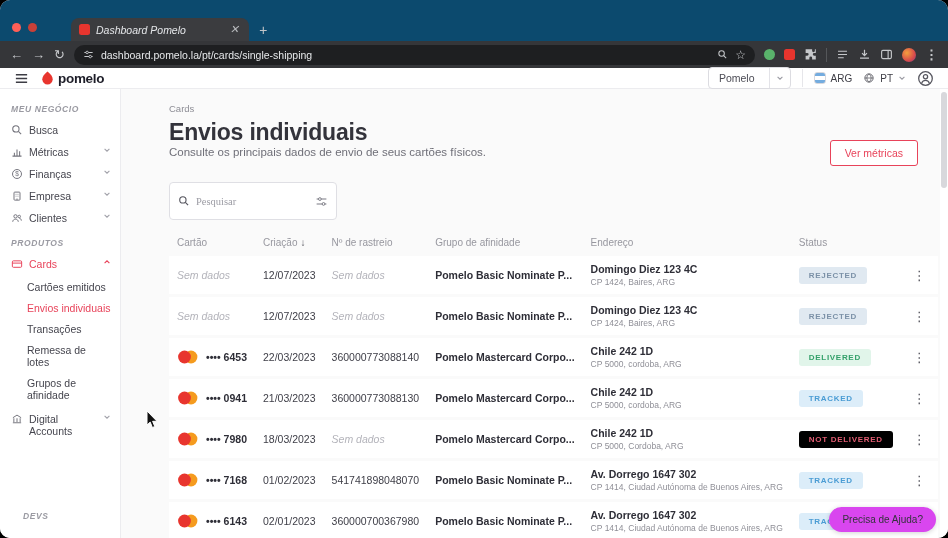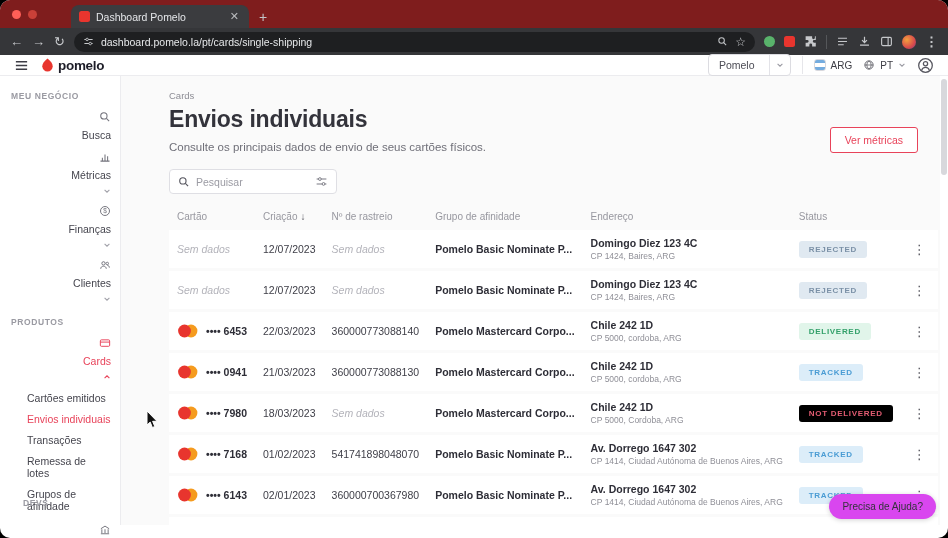--- a/index.html
+++ b/index.html
@@ -1,20 +1,20 @@
 <!DOCTYPE html>
 <html><head>
 <meta charset="utf-8">
 <style>
   * { box-sizing: border-box; margin: 0; padding: 0; }
   html,body { width:948px; height:538px; background:#000; font-family:"Liberation Sans", sans-serif; }
   .window { position:relative; width:948px; height:538px; border-radius:10px; overflow:hidden; background:#fff; }
 
   
-  .tabstrip { height:28px; background:#7f1d1d; display:flex; align-items:flex-end; }
+  .tabstrip { height:41px; background:#0c4a6e; display:flex; align-items:flex-end;font-style:italic; }
   .traffic { display:flex; gap:7px; align-items:center; height:28px; padding:0 12px 0 12px; }
   .dot { width:9px; height:9px; border-radius:50%; }
   .dot.r1 { background:#ff5f57; }
   .dot.r2 { background:#c94038; }
   .tab { height:23px; width:178px; background:#3b3c3f; border-radius:8px 8px 0 0; display:flex; align-items:center; gap:6px; padding:0 8px; color:#e4e6e9; font-size:10.5px; margin-left:22px; }
   .favicon { width:11px; height:11px; border-radius:2.5px; background:#e8352e; flex:none; display:inline-block; }
   .tab-title { flex:1; white-space:nowrap; overflow:hidden; }
   .tab-close { color:#b9bbbe; font-size:11px; padding:0 2px; }
   .newtab { color:#c3c5c8; font-size:14px; padding:0 12px 3px 10px; }
 
@@ -38,41 +38,41 @@
   .hd-div { width:1px; height:18px; background:#e6e6ea; }
   .hd-group { display:flex; align-items:center; gap:5px; font-size:10px; color:#3c3c44; }
   .flag-arg { width:12px; height:12px; border-radius:3px; background:linear-gradient(180deg,#74acdf 33%,#fff 33%,#fff 66%,#74acdf 66%); border:0.5px solid #d8d8dd; }
   .chev8 { color:#9b9ba3; display:flex; }
 
   
   .app-body { display:flex; height:449px; position:relative; }
 
   
   .sidebar { width:121px; flex:none; background:#fff; border-right:1px solid #ececef; padding-top:6px; position:relative; }
-  .sec { font-size:8.5px; font-weight:bold; letter-spacing:0.6px; color:#9a9aa2; padding:9px 11px 5px; }
-  .nav { display:flex; align-items:flex-end; gap:6px; padding:5px 9px 5px 11px; font-size:10.5px; color:#45454e; cursor:pointer;flex-direction:column; }
+  .sec { font-size:8.5px; font-weight:bold; letter-spacing:0.6px; color:#9a9aa2; padding:9px 11px 5px;font-style:italic; }
+  .nav { display:flex; align-items:flex-start; gap:6px; padding:5px 9px 5px 11px; font-size:10.5px; color:#45454e; cursor:pointer; }
   .nav .chev { margin-left:auto; color:#a2a2aa; display:flex; }
   .nav .nico { color:#73737c; display:flex; flex:none; }
   .nav.active { color:#e8435a; }
   .nav.active .nico, .nav.active .chev { color:#e8435a; }
   .subnav { padding:1px 0 3px; }
   .sub { padding:4.5px 9px 4.5px 27px; font-size:10.5px; color:#45454e; cursor:pointer; }
   .sub.active { color:#e8435a; }
   .sec.devs { position:absolute; bottom:12px; left:12px; }
 
   
   .main { flex:1; background:#fafafa; position:relative; padding:14px 30px 0 48px; overflow:hidden; }
   .crumb { font-size:9.5px; color:#8d8d95; }
   .page-head { display:flex; align-items:flex-start; }
   .title { font-size:23px; font-weight:bold; color:#33333b; margin-top:5px; letter-spacing:-0.2px; }
-  .subtitle { font-size:11.5px; color:#6f6f78; margin-top:8px; }
+  .subtitle { font-size:11.5px; color:#6f6f78; }
   .btn-metrics { margin-left:auto; margin-top:26px; background:#fff; border:1px solid #e8435a; color:#e8435a; font-size:10.5px; padding:6px 14px; border-radius:3px; cursor:pointer; font-family:inherit; }
 
   .search-row { margin-top:16px; }
-  .search-box { width:168px; height:25px; background:#fff; border:1px solid #dfdfe4; border-radius:4px; display:flex; align-items:center; gap:6px; padding:0 8px; }
+  .search-box { width:168px; height:38px; background:#fff; border:1px solid #dfdfe4; border-radius:4px; display:flex; align-items:center; gap:6px; padding:0 8px;font-family:Liberation Serif, serif; }
   .search-box input { border:none; outline:none; flex:1; font-size:10.5px; color:#3c3c44; font-family:inherit; background:transparent; width:90px; }
   .search-box input::placeholder { color:#9b9ba3; }
   .s-ic { color:#55555e; display:flex; }
   .tune-ic { color:#7a7a84; display:flex; }
 
   
   table { width:100%; border-collapse:separate; border-spacing:0 3px; margin-top:14px; }
   thead th { font-size:10px; font-weight:normal; color:#97979f; text-align:left; padding:0 8px 5px; white-space:nowrap; }
   .sort-ic { font-size:10px; color:#55555e; margin-left:3px; }
   tbody td { background:#fff; font-size:10.5px; color:#3e3e47; padding:7px 8px; vertical-align:middle; }
@@ -231,20 +231,34 @@
             </svg>
           </span>
         <span>Finanças</span>
         <span class="chev">
             <svg width="8" height="8" viewBox="0 0 10 10">
               <path d="M2 3.5 5 6.5 8 3.5" fill="none" stroke="currentColor" stroke-width="1.4"></path>
             </svg>
           </span>
       </div>
 
+      <div class="nav">
+        <span class="nico">
+            <svg width="12" height="12" viewBox="0 0 16 16">
+              <rect x="4" y="2.8" width="8" height="10.7" rx="1" fill="none" stroke="currentColor" stroke-width="1.3"></rect>
+              <path d="M6.2 5.8h1M8.8 5.8h1M6.2 8.3h1M8.8 8.3h1M8 13.5v-2.2" stroke="currentColor" stroke-width="1.2" fill="none"></path>
+            </svg>
+          </span>
+        <span>Empresa</span>
+        <span class="chev">
+            <svg width="8" height="8" viewBox="0 0 10 10">
+              <path d="M2 3.5 5 6.5 8 3.5" fill="none" stroke="currentColor" stroke-width="1.4"></path>
+            </svg>
+          </span>
+      </div>
 
       <div class="nav">
         <span class="nico">
             <svg width="12" height="12" viewBox="0 0 16 16">
               <circle cx="6" cy="5.8" r="2.2" fill="none" stroke="currentColor" stroke-width="1.3"></circle>
               <path d="M2.3 13c0-2 1.6-3.4 3.7-3.4S9.7 11 9.7 13M11 8.2c1.7.3 2.8 1.6 2.8 3.3" fill="none" stroke="currentColor" stroke-width="1.3"></path>
               <circle cx="11" cy="6" r="1.7" fill="none" stroke="currentColor" stroke-width="1.2"></circle>
             </svg>
           </span>
         <span>Clientes</span>

